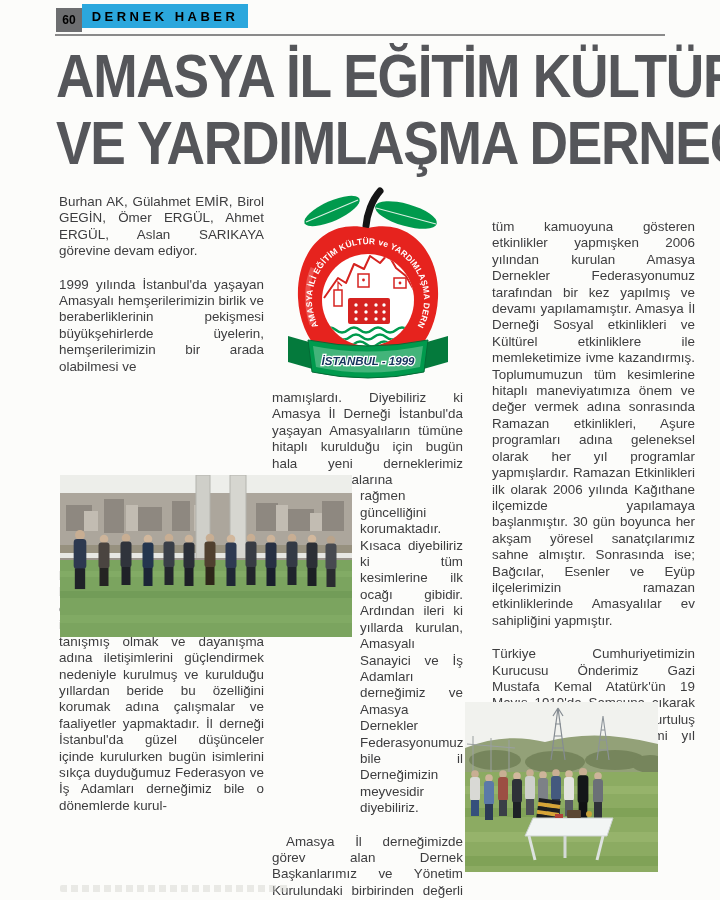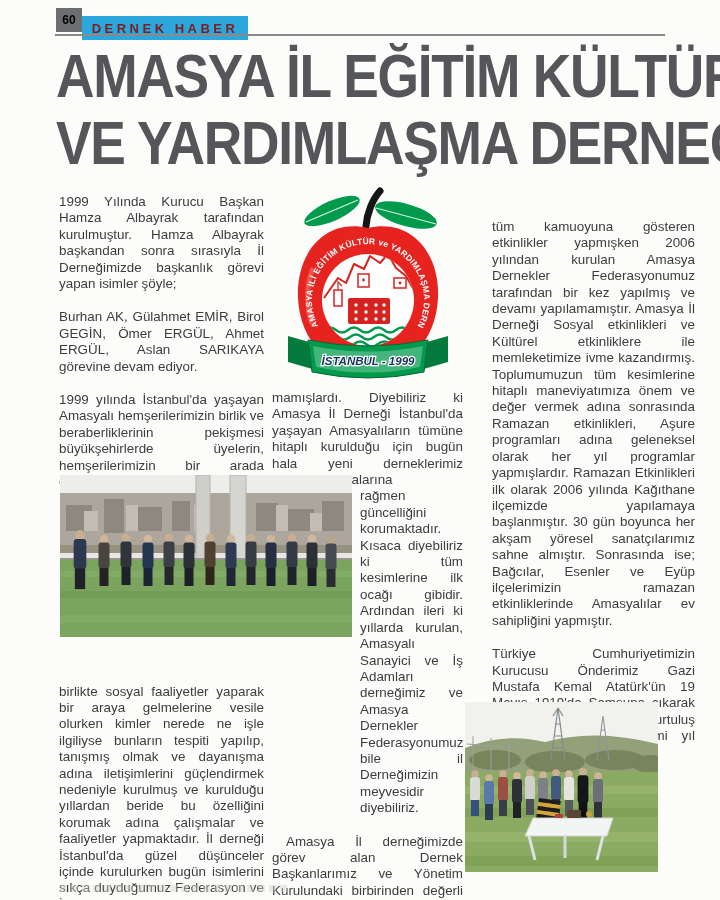--- a/index.html
+++ b/index.html
@@ -8,22 +8,22 @@
     background:#fcfcfa;overflow:hidden;
     font-family:"Liberation Sans",sans-serif;color:#3e3e40;
   }
   
   .pagenum{
     position:absolute;left:56px;top:8px;width:26px;height:24px;
     background:#6d6e70;color:#000000;font-size:12px;font-weight:bold;
     display:flex;align-items:center;justify-content:center;
   }
   .section-bar{
-    position:absolute;left:82px;top:16px;width:166px;height:24px;
-    background:#2ba7dd;color:#7f1d1d;font-size:13px;font-weight:bold;
+    position:absolute;left:82px;top:4px;width:166px;height:24px;
+    background:#2ba7dd;color:#000000;font-size:13px;font-weight:bold;
     letter-spacing:3.5px;display:flex;align-items:center;justify-content:center;
   }
   .header-rule{
     position:absolute;left:55px;top:34px;width:610px;height:2px;background:#8a8a8a;
   }
   
   .headline{
     position:absolute;left:56px;top:42px;width:664px;
     color:#55565a;font-weight:700;
   }
@@ -69,21 +69,20 @@
     <span>DERNEK HABER</span>
   </div>
   <div class="header-rule"></div>
 
   <div class="headline">
     <span class="hl">AMASYA İL EĞİTİM KÜLTÜR</span><br>
     <span class="hl">VE YARDIMLAŞMA DERNEĞİ</span>
   </div>
 
   <div class="col" id="col1">
-    <p>1999 Yılında Kurucu Başkan Hamza Albayrak tarafından kurulmuştur. Hamza Albayrak başkandan sonra sırasıyla İl Derneğimizde başkanlık görevi yapan isimler şöyle;</p>
     <p>Burhan AK, Gülahmet EMİR, Birol GEGİN, Ömer ERGÜL, Ahmet ERGÜL, Aslan SARIKAYA görevine devam ediyor.</p>
     <p class="no-gap">1999 yılında İstanbul'da yaşayan Amasyalı hemşerilerimizin birlik ve beraberliklerinin pekişmesi büyükşehirlerde üyelerin, hemşerilerimizin bir arada olabilmesi ve</p>
     <div class="photo-gap"></div>
     <p>birlikte sosyal faaliyetler yaparak bir araya gelmelerine vesile olurken kimler nerede ne işle ilgiliyse bunların tespiti yapılıp, tanışmış olmak ve dayanışma adına iletişimlerini güçlendirmek nedeniyle kurulmuş ve kurulduğu yıllardan beride bu özelliğini korumak adına çalışmalar ve faaliyetler yapmaktadır. İl derneği İstanbul'da güzel düşünceler içinde kurulurken bugün isimlerini sıkça duyduğumuz Federasyon ve İş Adamları derneğimiz bile o dönemlerde kurul-</p>
   </div>
 
   <div class="col" id="col2">
     <div class="logo-wrap">
       <svg viewBox="0 0 172 198" width="172" height="198">
 

